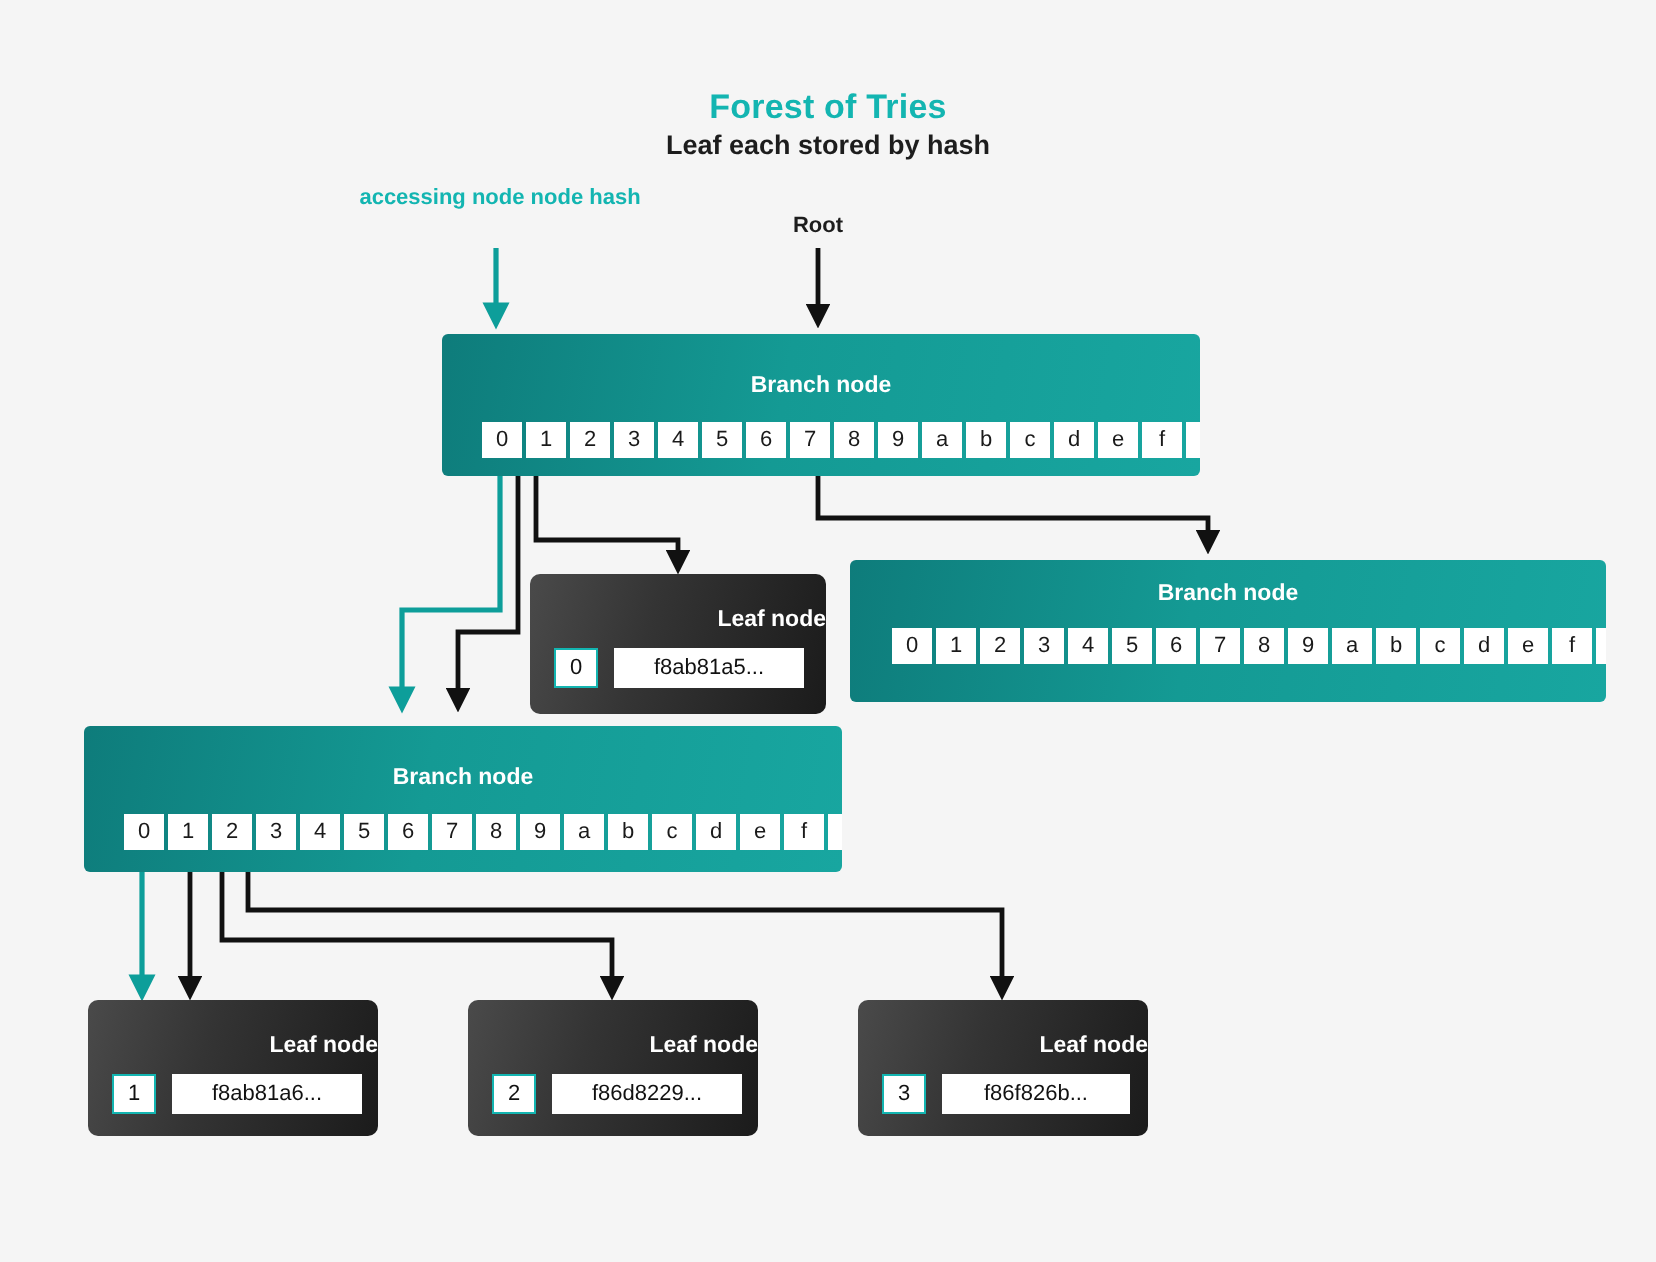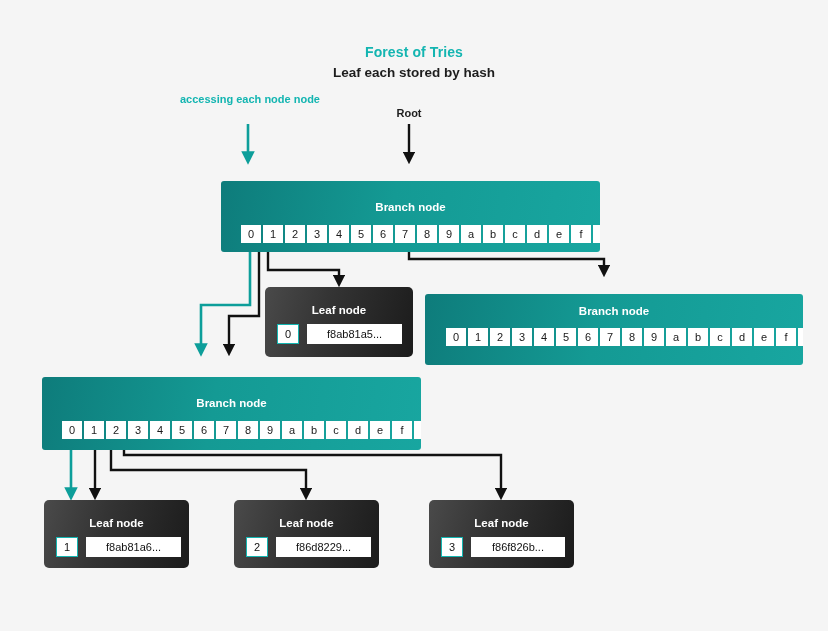--- a/index.html
+++ b/index.html
@@ -28,21 +28,21 @@
     height: 631px;
     pointer-events: none;
   }
 
   
   .title {
     position: absolute;
     width: 100%;
     text-align: center;
     left: 0;
-    font-size: 14px;
+    font-size: 17px;
     font-weight: bold;
     color: #13b5b1;
     letter-spacing: 0.1px;
   }
   .subtitle {
     position: absolute;
     width: 100%;
     text-align: center;
     left: 0;
     font-size: 13.5px;
@@ -60,21 +60,20 @@
   }
   .annot.teal { color: #13b5b1; }
   .annot.dark { color: #1d1d1d; }
 
   
   .branch {
     position: absolute;
     background: linear-gradient(100deg, #0e7c7b 0%, #149a94 45%, #18a6a0 100%);
     border-radius: 3px;
     overflow: hidden;
-    margin-top: 14px;
   }
   .branch-label {
     position: absolute;
     left: 0;
     width: 100%;
     text-align: center;
     color: #ffffff;
     font-size: 11.5px;
     font-weight: bold;
   }
@@ -99,21 +98,21 @@
   .leaf {
     position: absolute;
     background: linear-gradient(105deg, #4a4a4a 0%, #343434 40%, #1b1b1b 100%);
     border-radius: 5px;
     overflow: hidden;
   }
   .leaf-label {
     position: absolute;
     left: 0;
     width: 100%;
-    text-align: center;
+    text-align: right;
     color: #ffffff;
     font-size: 11.5px;
     font-weight: bold;
     top: 17px;
   }
   .leaf-row {
     position: absolute;
     left: 12px;
     top: 37px;
     display: flex;
@@ -176,21 +175,21 @@
 
     <path d="M 111 428 L 111 470 L 306 470 L 306 494" stroke="#111111" stroke-width="2.4" fill="none" marker-end="url(#arrow-black)"></path>
 
     <path d="M 124 428 L 124 455 L 501 455 L 501 494" stroke="#111111" stroke-width="2.4" fill="none" marker-end="url(#arrow-black)"></path>
   </svg>
 
   <div class="title" style="top:44px;">Forest of Tries</div>
   <div class="subtitle" style="top:65px;">Leaf each stored by hash</div>
 
   <div class="annot teal" style="left:160px; top:92px; width:180px;">
-    <div>accessing each node node</div>
+    <div>accessing node node hash</div>
   </div>
 
   <div class="annot dark" style="left:369px; top:106px; width:80px;">
     <div>Root</div>
   </div>
 
   <div class="branch" style="left:221px; top:167px; width:379px; height:71px;">
     <div class="branch-label" style="top:20px;">Branch node</div>
     <div class="cells" style="left:20px; top:44px;">
         <div class="cell">0</div>

